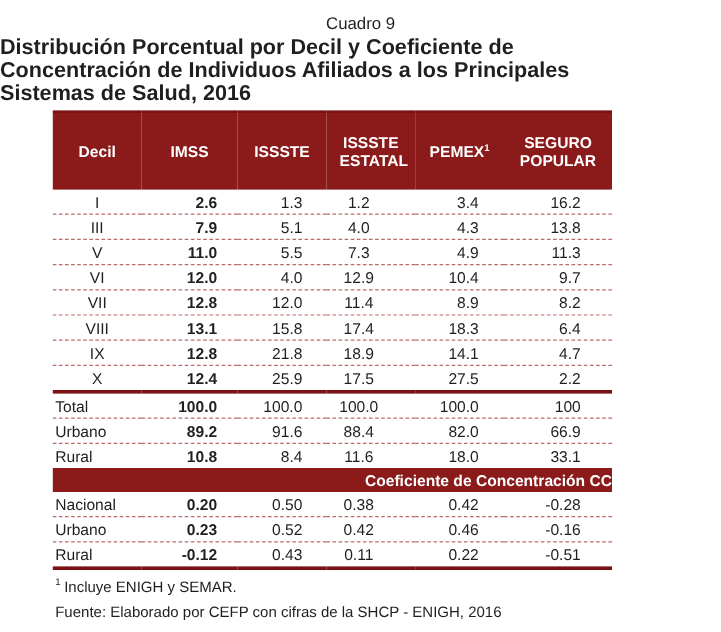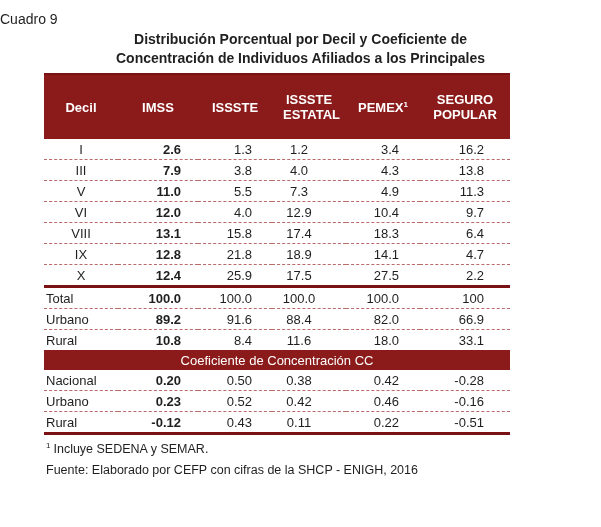--- a/index.html
+++ b/index.html
@@ -11,29 +11,29 @@
     position: relative;
     width: 601px;
     height: 527px;
     background: #ffffff;
     font-family: "Liberation Sans", sans-serif;
     color: var(--body-text, #1f1f1f);
     overflow: hidden;
   }
   .caption {
     margin-top: 10px;
-    text-align: left;
+    text-align: center;
     font-size: 14px;
     line-height: 18px;
   }
   .title-block { margin-top: 2px; }
   .title-line {
-    text-align: center;
+    text-align: left;
     font-weight: bold;
-    font-size: 14px;
+    font-size: 18px;
     line-height: 19px;
   }
   table.cuadro {
     border-collapse: collapse;
     table-layout: fixed;
     margin: 5px 0 0 44px;
     width: 466px;
   }
   table.cuadro col.c-decil  { width: 74px; }
   table.cuadro col.c-imss   { width: 80px; }
@@ -75,22 +75,22 @@
   td.num.c3 { padding-right: 21px; }
   td.num.c4 { padding-right: 26px; }
 
   tbody#deciles tr:last-child td { border-bottom: 3px solid var(--thick-rule, #7A1113); }
   tbody#summary tr:last-child td { border-bottom: none; }
   tbody#cc tr:last-child td      { border-bottom: 3px solid var(--thick-rule, #7A1113); }
 
   td.band-cell {
     background: var(--band-background, #8B1A1A);
     color: var(--header-text, #ffffff);
-    font-weight: normal;
-    text-align: center;
+    font-weight: bold;
+    text-align: right;
     border-bottom: none;
     margin-left: 12px;
   }
   .footnote {
     margin: 6px 0 0 46px;
     font-size: 12.5px;
     line-height: 16px;
   }
   .footnote .fn-text { margin-left: 3px; }
   .source {
@@ -102,20 +102,21 @@
 </head>
 <body>
 
 <div class="page">
 
   <div class="caption">Cuadro 9</div>
 
   <div class="title-block">
     <div class="title-line">Distribución Porcentual por Decil y Coeficiente de</div>
     <div class="title-line">Concentración de Individuos Afiliados a los Principales</div>
+    <div class="title-line">Sistemas de Salud, 2016</div>
   </div>
 
   <table class="cuadro">
     <colgroup>
       <col class="c-decil">
         <col class="c-imss">
         <col class="c-issste">
       <col class="c-estatal">
         <col class="c-pemex">
         <col class="c-sp">
@@ -141,40 +142,48 @@
           <td class="lbl lbl-center">I</td>
           <td class="num c0">2.6</td>
           <td class="num c1">1.3</td>
           <td class="num c2">1.2</td>
           <td class="num c3">3.4</td>
           <td class="num c4">16.2</td>
         </tr>
         <tr>
           <td class="lbl lbl-center">III</td>
           <td class="num c0">7.9</td>
-          <td class="num c1">3.8</td>
+          <td class="num c1">5.1</td>
           <td class="num c2">4.0</td>
           <td class="num c3">4.3</td>
           <td class="num c4">13.8</td>
         </tr>
         <tr>
           <td class="lbl lbl-center">V</td>
           <td class="num c0">11.0</td>
           <td class="num c1">5.5</td>
           <td class="num c2">7.3</td>
           <td class="num c3">4.9</td>
           <td class="num c4">11.3</td>
         </tr>
         <tr>
           <td class="lbl lbl-center">VI</td>
           <td class="num c0">12.0</td>
           <td class="num c1">4.0</td>
           <td class="num c2">12.9</td>
           <td class="num c3">10.4</td>
           <td class="num c4">9.7</td>
+        </tr>
+        <tr>
+          <td class="lbl lbl-center">VII</td>
+          <td class="num c0">12.8</td>
+          <td class="num c1">12.0</td>
+          <td class="num c2">11.4</td>
+          <td class="num c3">8.9</td>
+          <td class="num c4">8.2</td>
         </tr>
         <tr>
           <td class="lbl lbl-center">VIII</td>
           <td class="num c0">13.1</td>
           <td class="num c1">15.8</td>
           <td class="num c2">17.4</td>
           <td class="num c3">18.3</td>
           <td class="num c4">6.4</td>
         </tr>
         <tr>
@@ -246,17 +255,17 @@
           <td class="lbl lbl-left">Rural</td>
           <td class="num c0">-0.12</td>
           <td class="num c1">0.43</td>
           <td class="num c2">0.11</td>
           <td class="num c3">0.22</td>
           <td class="num c4">-0.51</td>
         </tr>
       </tbody>
   </table>
 
-  <div class="footnote"><sup class="fn">1</sup><span class="fn-text">Incluye SEDENA y SEMAR.</span></div>
+  <div class="footnote"><sup class="fn">1</sup><span class="fn-text">Incluye ENIGH y SEMAR.</span></div>
 
   <div class="source">Fuente: Elaborado por CEFP con cifras de la SHCP - ENIGH, 2016</div>
 
 </div>
 
 </body></html>

